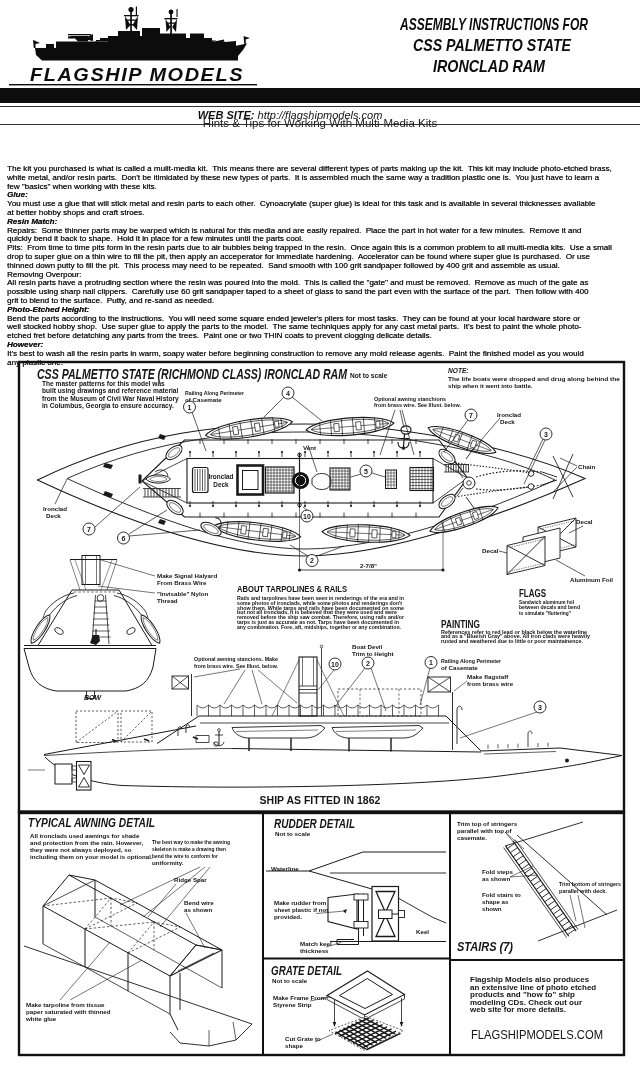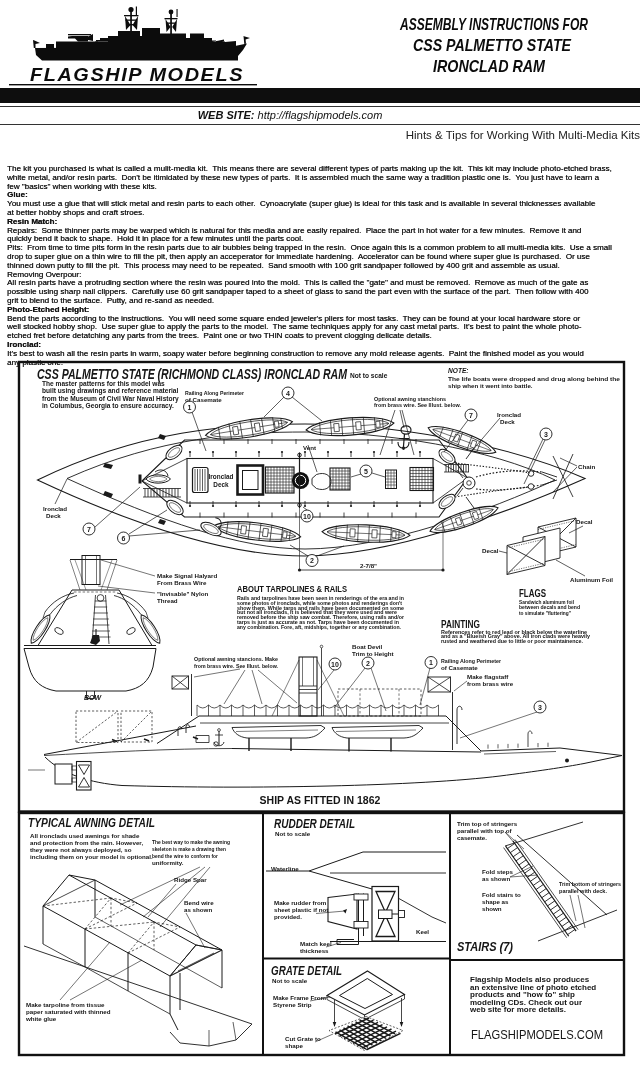--- a/index.html
+++ b/index.html
@@ -1,19 +1,19 @@
 <!DOCTYPE html>
 <html><head>
 <meta charset="utf-8">
 <style>
 html,body{margin:0;padding:0;}
 body{width:640px;height:1080px;background:#fff;font-family:"Liberation Sans",sans-serif;color:#111;position:relative;overflow:hidden;}
 .abs{position:absolute;}
 #bodytext{left:7px;top:165px;width:632px;font-size:8.05px;line-height:8.8px;color:#101010;text-shadow:0.3px 0 0 #444;}
-.bi{font-weight:bold;}
+.bi{font-weight:bold;font-style:italic;}
 </style>
 </head>
 <body>
 
 <svg class="abs" style="left:0;top:0" width="640" height="106" viewBox="0 0 640 106">
 
   <g fill="#0c0c0c" stroke="none">
 
     <path d="M35,48 L230,47 L247,43.5 L243,50 L238,56 L238,60.5 L42,60.5 L36,55 Z"></path>
 
@@ -69,21 +69,21 @@
     <text x="492" y="50.5" font-size="16.5" textLength="158" lengthAdjust="spacingAndGlyphs">CSS PALMETTO STATE</text>
     <text x="489" y="71.5" font-size="16.5" textLength="112" lengthAdjust="spacingAndGlyphs">IRONCLAD RAM</text>
   </g>
 
   <rect x="0" y="88" width="640" height="15" fill="#0e0e0e"></rect>
 </svg>
 
 <div class="abs" style="left:0;top:106px;width:640px;height:1px;background:#333;"></div>
 <div class="abs" style="left:4px;top:107px;width:572px;height:17px;text-align:center;font-size:11px;line-height:16px;font-style:italic;color:#111;"><b>WEB SITE:</b> http://flagshipmodels.com</div>
 <div class="abs" style="left:0;top:124px;width:640px;height:1px;background:#333;"></div>
-<div class="abs" style="left:0;top:129px;width:640px;text-align:right;font-size:11.5px;color:#222;">Hints &amp; Tips for Working With Multi-Media Kits</div>
+<div class="abs" style="left:0;top:117px;width:640px;text-align:center;font-size:11.5px;color:#222;">Hints &amp; Tips for Working With Multi-Media Kits</div>
 
 <div class="abs" id="bodytext">
 The kit you purchased is what is called a mulit-media kit.&nbsp; This means there are several different types of parts making up the kit.&nbsp; This kit may include photo-etched brass,<br>
 white metal, and/or resin parts.&nbsp; Don't be itimidated by these new types of parts.&nbsp; It is assembled much the same way a tradition plastic one is.&nbsp; You just have to learn a<br>
 few "basics" when working with these kits.<br>
 <span class="bi">Glue:</span><br>
 You must use a glue that will stick metal and resin parts to each other.&nbsp; Cynoacrylate (super glue) is ideal for this task and is available in several thicknesses available<br>
 at better hobby shops and craft stroes.<br>
 <span class="bi">Resin Match:</span><br>
 Repairs:&nbsp; Some thinner parts may be warped which is natural for this media and are easily repaired.&nbsp; Place the part in hot water for a few minutes.&nbsp; Remove it and<br>
@@ -92,21 +92,21 @@
 drop to super glue on a thin wire to fill the pit, then apply an acceperator for immediate hardening.&nbsp; Accelerator can be found where super glue is purchased.&nbsp; Or use<br>
 thinned down putty to fill the pit.&nbsp; This process may need to be repeated.&nbsp; Sand smooth with 100 grit sandpaper followed by 400 grit and assemble as usual.<br>
 Removing Overpour:<br>
 All resin parts have a protruding section where the resin was poured into the mold.&nbsp; This is called the "gate" and must be removed.&nbsp; Remove as much of the gate as<br>
 possible using sharp nail clippers.&nbsp; Carefully use 60 grit sandpaper taped to a sheet of glass to sand the part even with the surface of the part.&nbsp; Then follow with 400<br>
 grit to blend to the surface.&nbsp; Putty, and re-sand as needed.<br>
 <span class="bi">Photo-Etched Height:</span><br>
 Bend the parts according to the instructions.&nbsp; You will need some square ended jeweler's pliers for most tasks.&nbsp; They can be found at your local hardware store or<br>
 well stocked hobby shop.&nbsp; Use super glue to apply the parts to the model.&nbsp; The same techniques apply for any cast metal parts.&nbsp; It's best to paint the whole photo-<br>
 etched fret before detatching any parts from the trees.&nbsp; Paint one or two THIN coats to prevent clogging delicate details.<br>
-<span class="bi">Ironclad:</span><br>
+<span class="bi">However:</span><br>
 It's best to wash all the resin parts in warm, soapy water before beginning construction to remove any mold release agents.&nbsp; Paint the finished model as you would<br>
 any plastic one.
 </div>
 
 <svg class="abs" style="left:0;top:356px" width="640" height="724" viewBox="0 356 640 724" fill="none" stroke="none">
 <g id="boxes" stroke="#111" fill="none">
   <rect x="19" y="362" width="605" height="449.5" stroke-width="2.4"></rect>
   <rect x="19" y="813" width="605" height="242" stroke-width="2.4"></rect>
   <line x1="263" y1="813" x2="263" y2="1055" stroke-width="2"></line>
   <line x1="450" y1="813" x2="450" y2="1055" stroke-width="2"></line>

